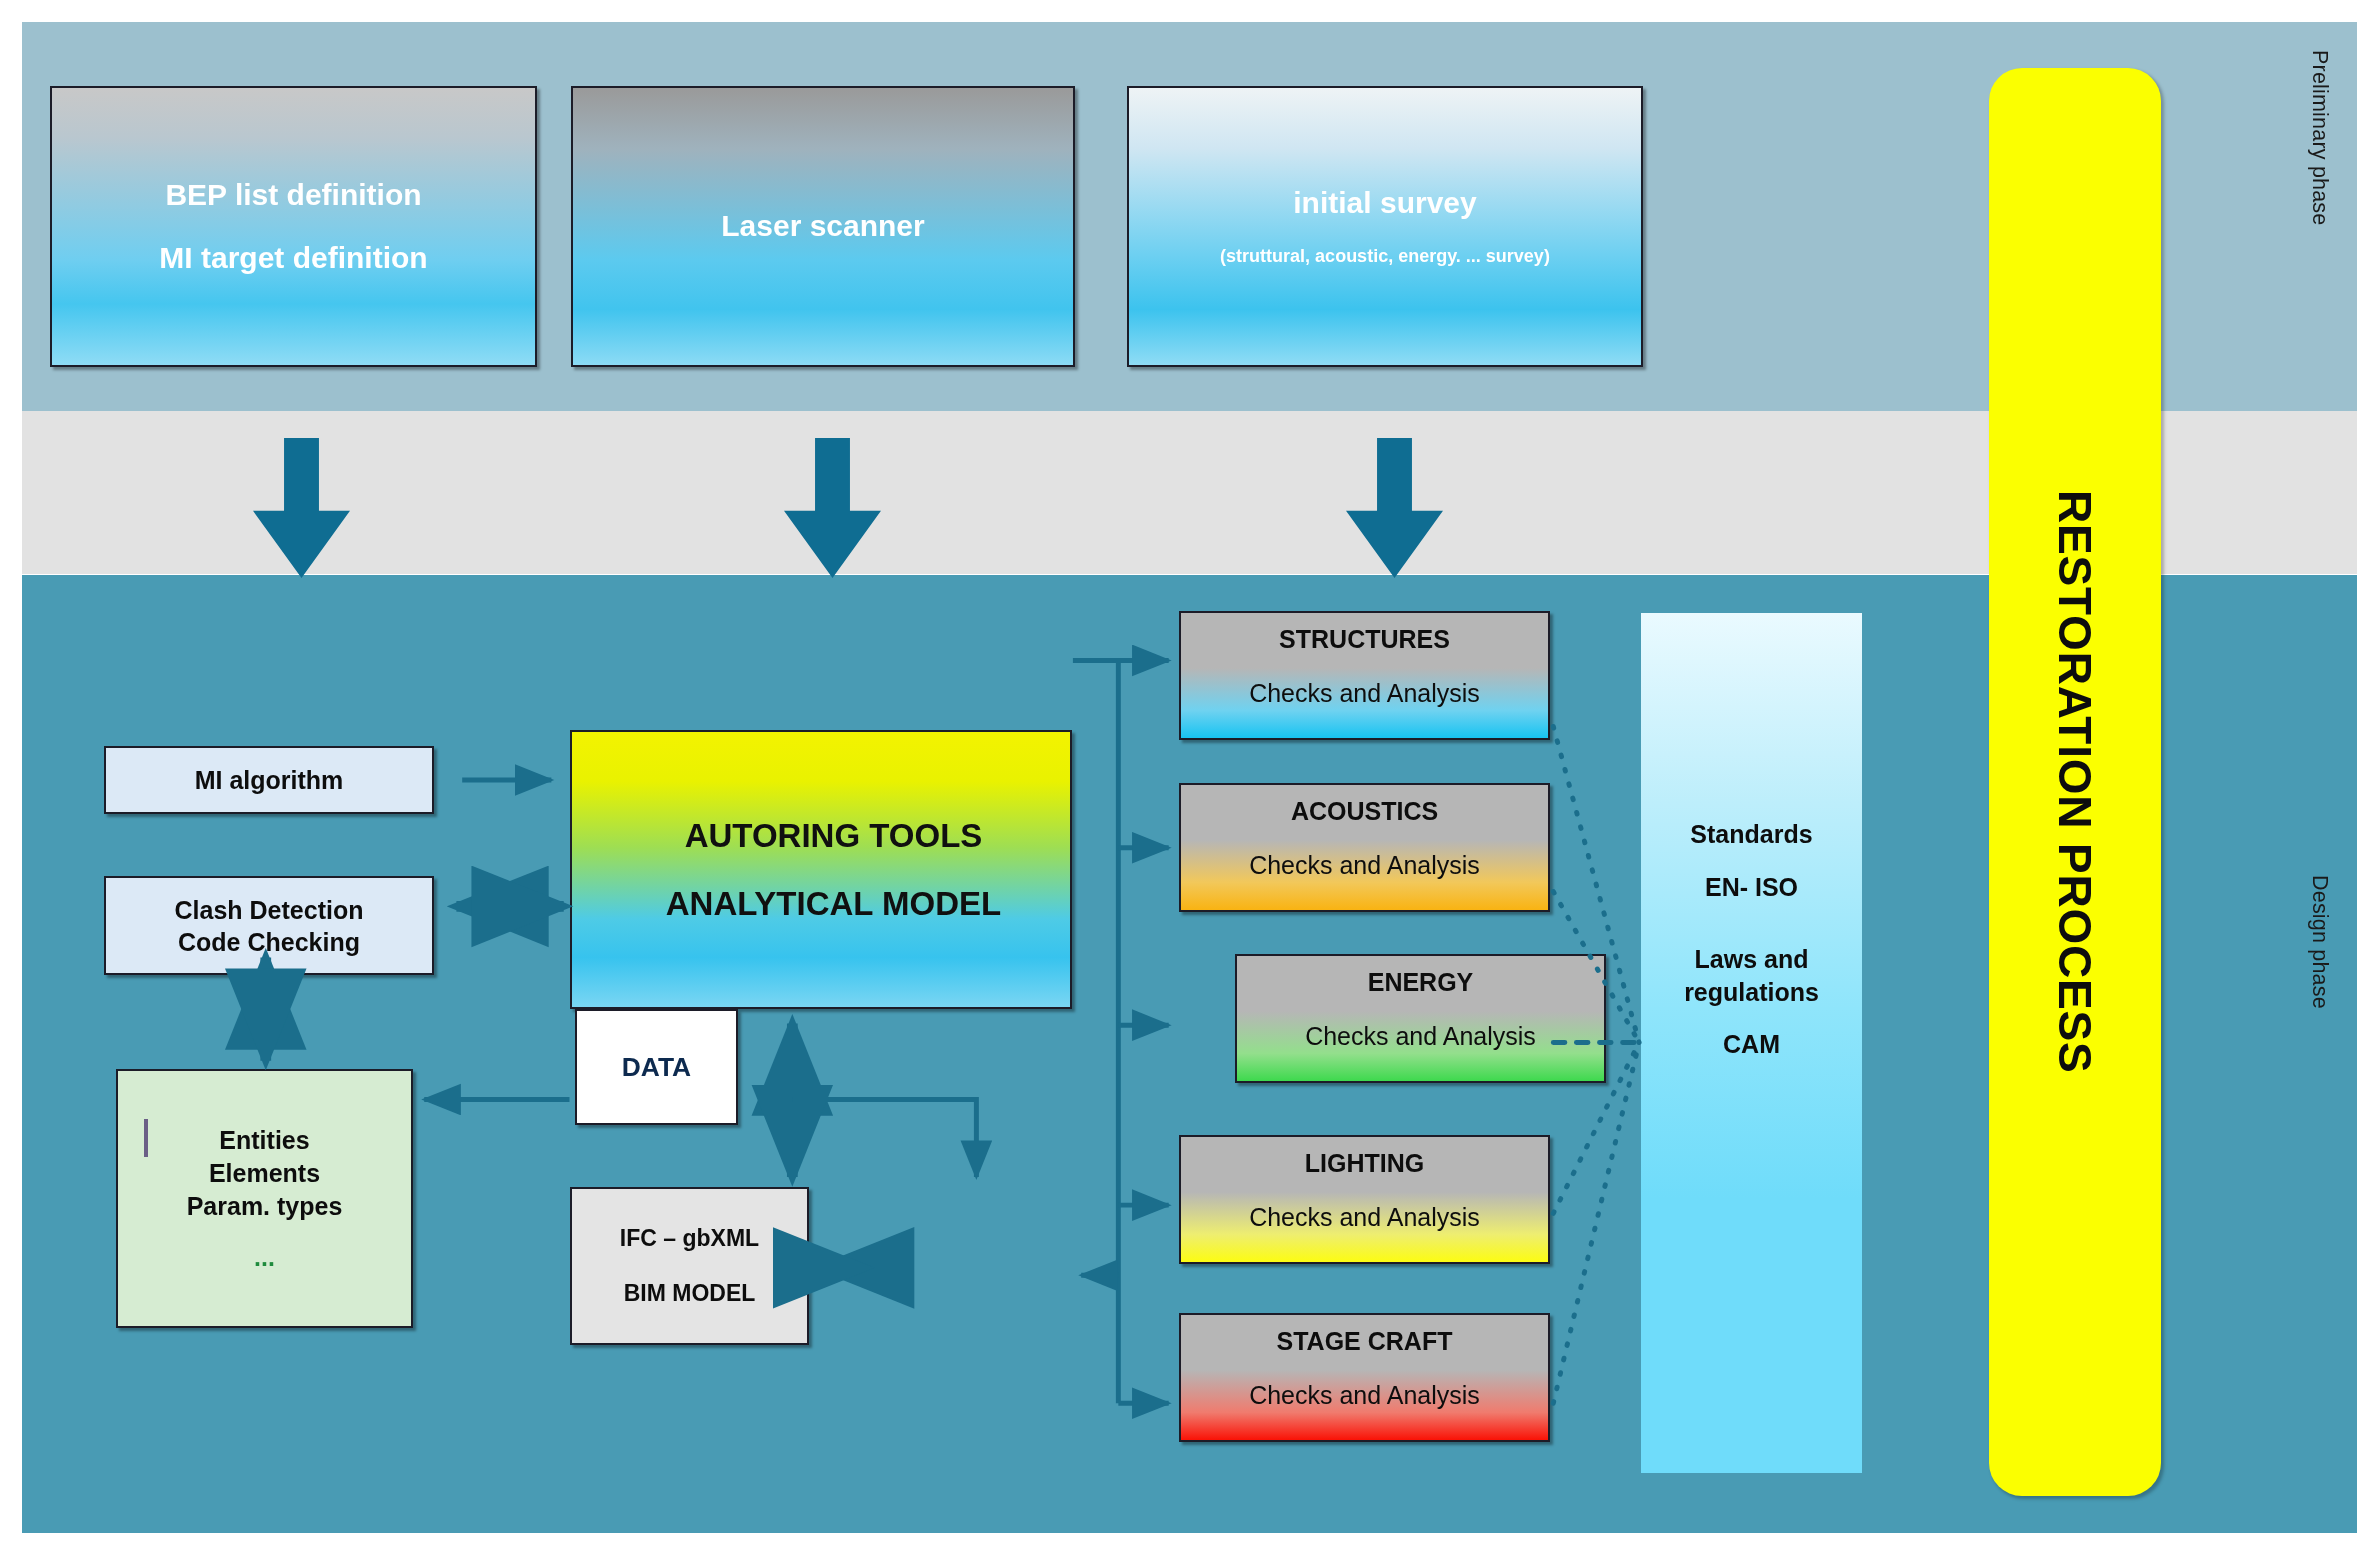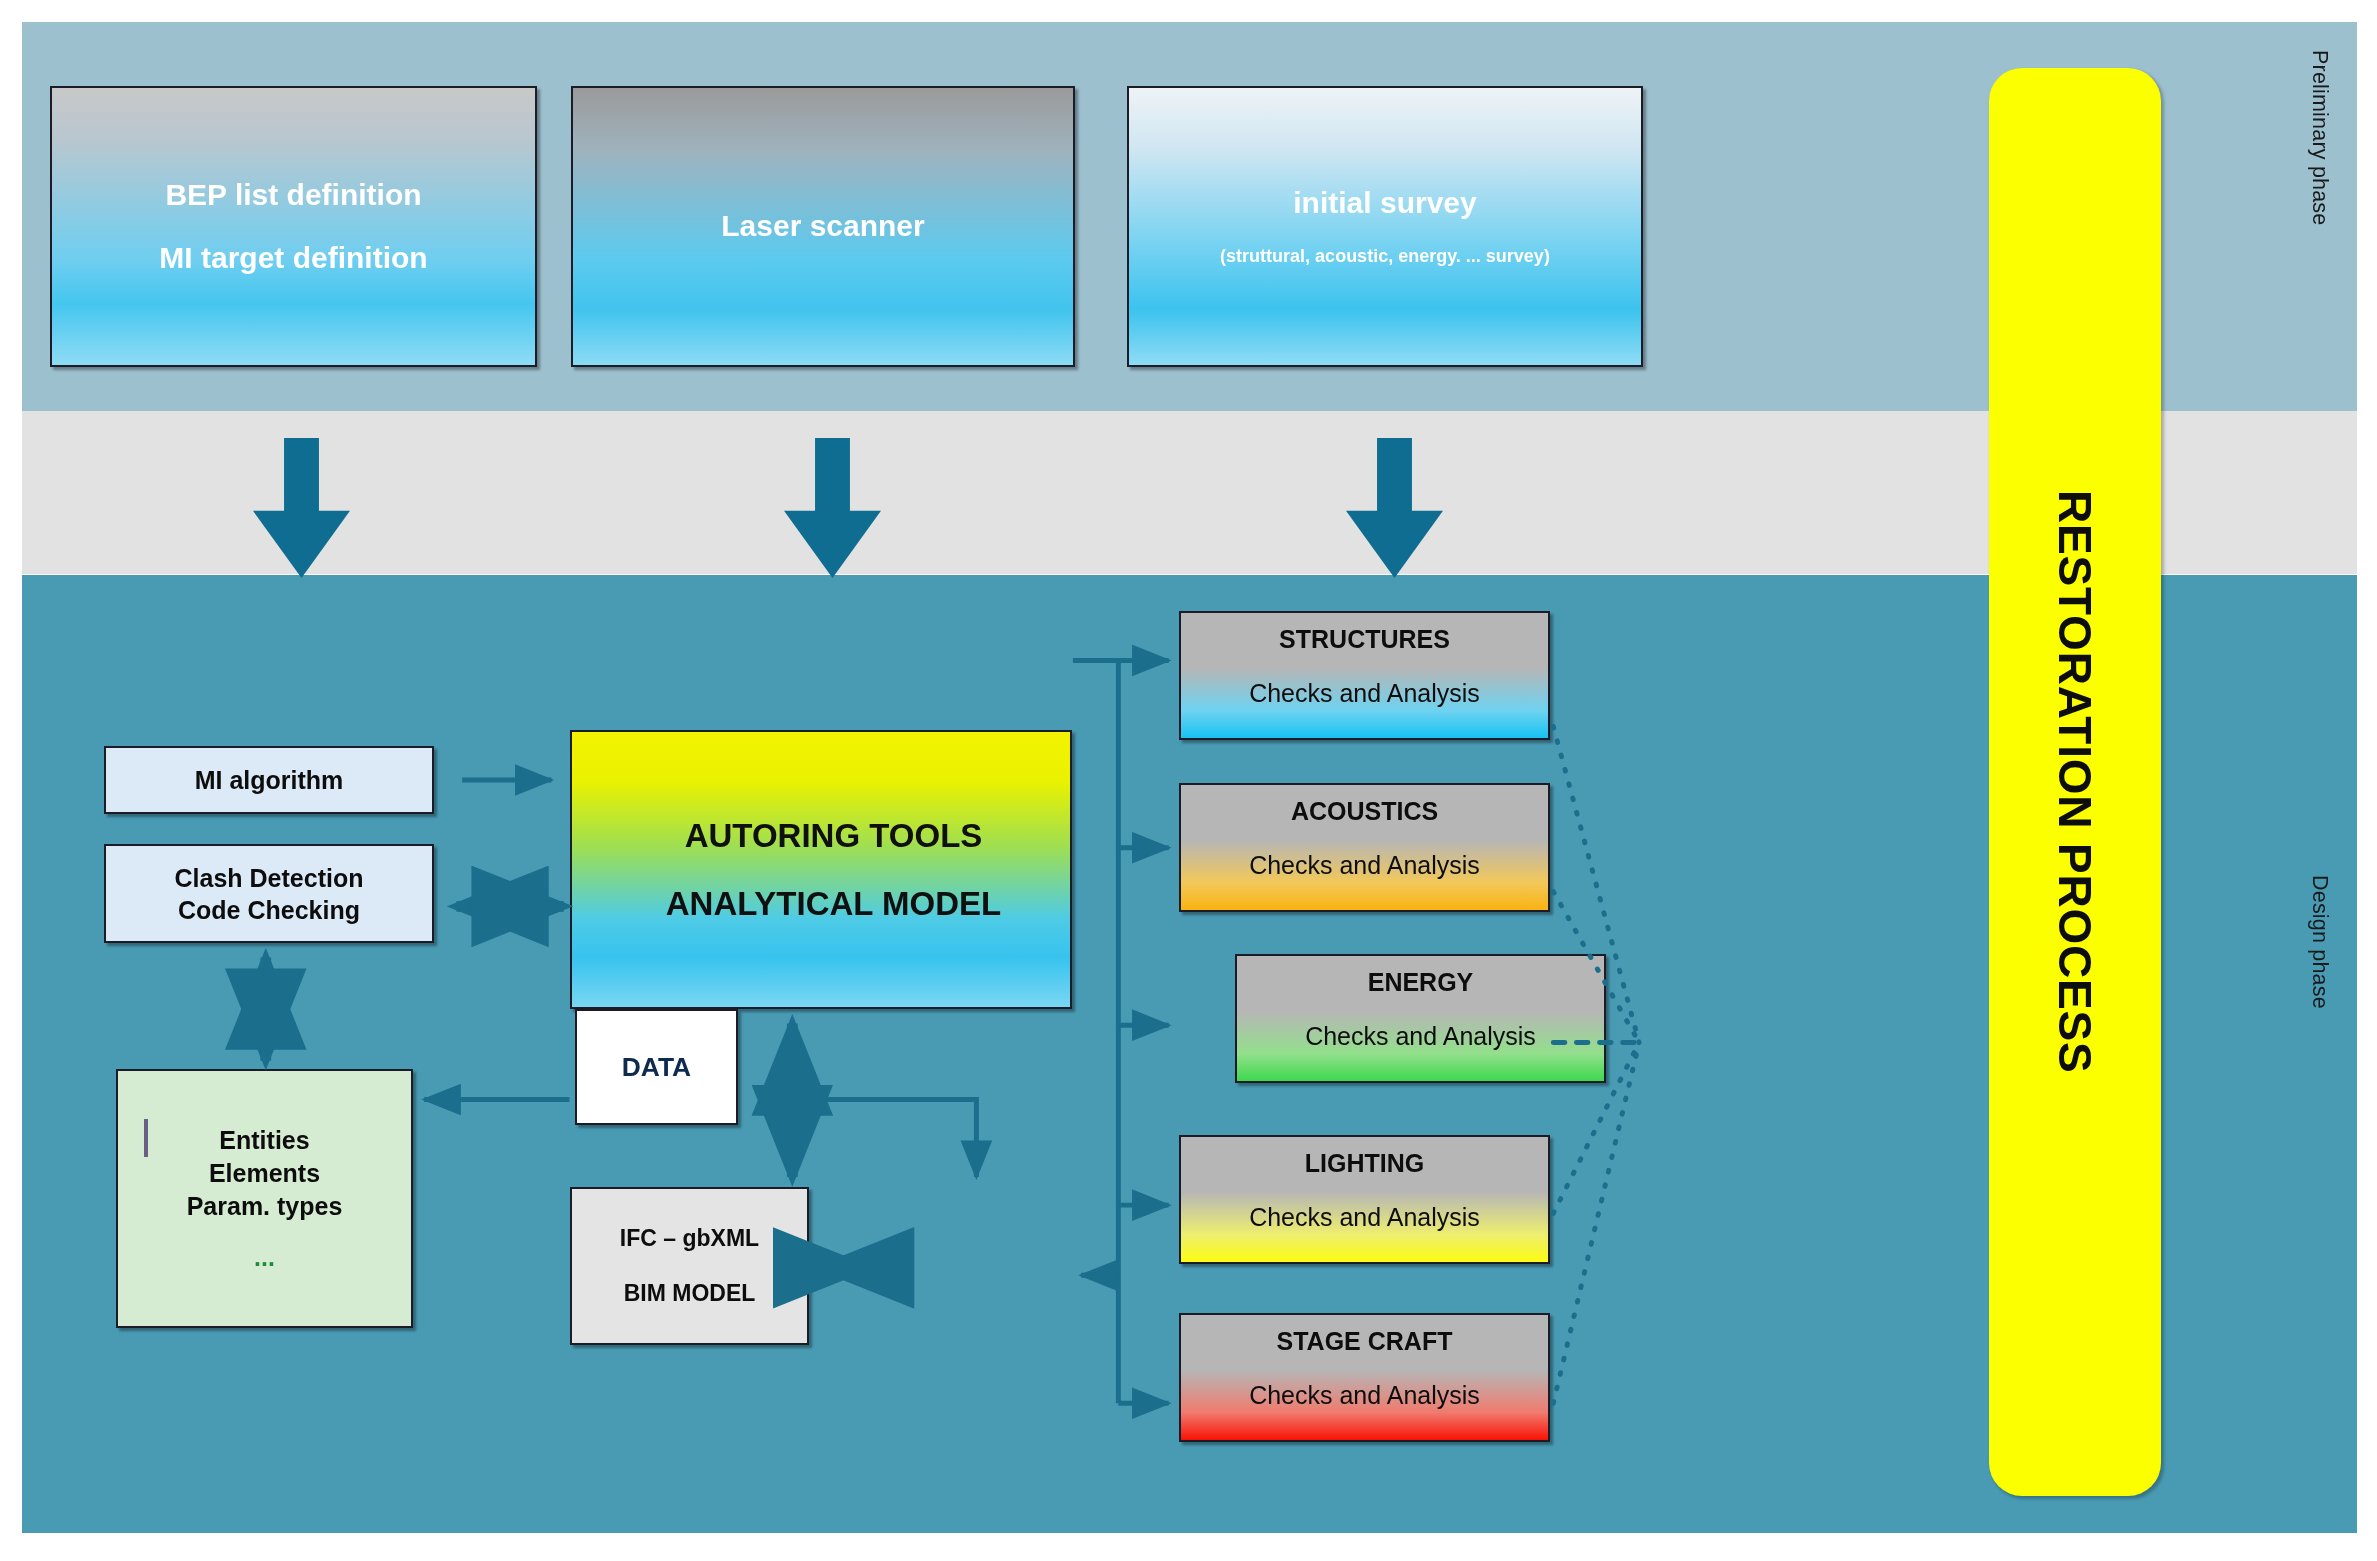--- a/index.html
+++ b/index.html
@@ -42,21 +42,21 @@
             clip-path:polygon(32% 0%,68% 0%,68% 52%,100% 52%,50% 100%,0% 52%,32% 52%);
             filter:drop-shadow(2.5px 2.5px 1.7px rgba(0,0,0,.35));}
   #arrow-1{left:253px;top:438px;}
   #arrow-2{left:784px;top:438px;}
   #arrow-3{left:1346px;top:438px;}
 
   
   .lightbox{background:#dce9f6;}
   .lightbox span{font-size:25px;font-weight:bold;color:#0d0d0d;line-height:1.28;}
   #box-mi{left:104px;top:746px;width:330px;height:68px;}
-  #box-clash{left:104px;top:844px;width:330px;height:99px;}
+  #box-clash{left:104px;top:876px;width:330px;height:99px;}
 
   #box-entities{left:116px;top:1069px;width:297px;height:259px;background:#d6ecd2;}
   #box-entities span{font-size:25px;font-weight:bold;color:#0d0d0d;line-height:1.32;}
   #box-entities .dots{font-size:25px;font-weight:bold;color:#1f8b3d;margin-top:18px;}
   #entities-tick{position:absolute;left:26.4px;top:48px;width:3.3px;height:38px;background:#6b5f86;}
 
   
   #box-autoring{left:570px;top:730px;width:502px;height:279px;
      background:linear-gradient(to bottom,#f3f300 0%,#e9f200 18%,#9ede53 42%,#4ecbe6 68%,#37c3ee 82%,#7ad6f3 100%);padding-left:25px;}
   #box-autoring .a1{font-size:33px;font-weight:bold;color:#101010;}
@@ -177,20 +177,27 @@
   </div>
   <div class="node disc" id="disc-lighting">
     <span class="title">LIGHTING</span>
     <span class="sub">Checks and Analysis</span>
   </div>
   <div class="node disc" id="disc-stagecraft">
     <span class="title">STAGE CRAFT</span>
     <span class="sub">Checks and Analysis</span>
   </div>
 
+  <div class="node" id="box-standards">
+    <span>Standards</span>
+    <span class="gap2">EN- ISO</span>
+    <span class="gap">Laws and</span>
+    <span>regulations</span>
+    <span class="gap2">CAM</span>
+  </div>
 
   <div id="box-restoration">
     <span>RESTORATION PROCESS</span>
   </div>
 
   <svg id="wires" viewBox="0 0 2880 1891" xmlns="http://www.w3.org/2000/svg">
     <defs>
       <marker id="ah" markerWidth="9" markerHeight="9" refX="7.4" refY="3.2" orient="auto">
         <path d="M0,0 L8,3.2 L0,6.4 z" fill="#1b6e8c"></path>
       </marker>

